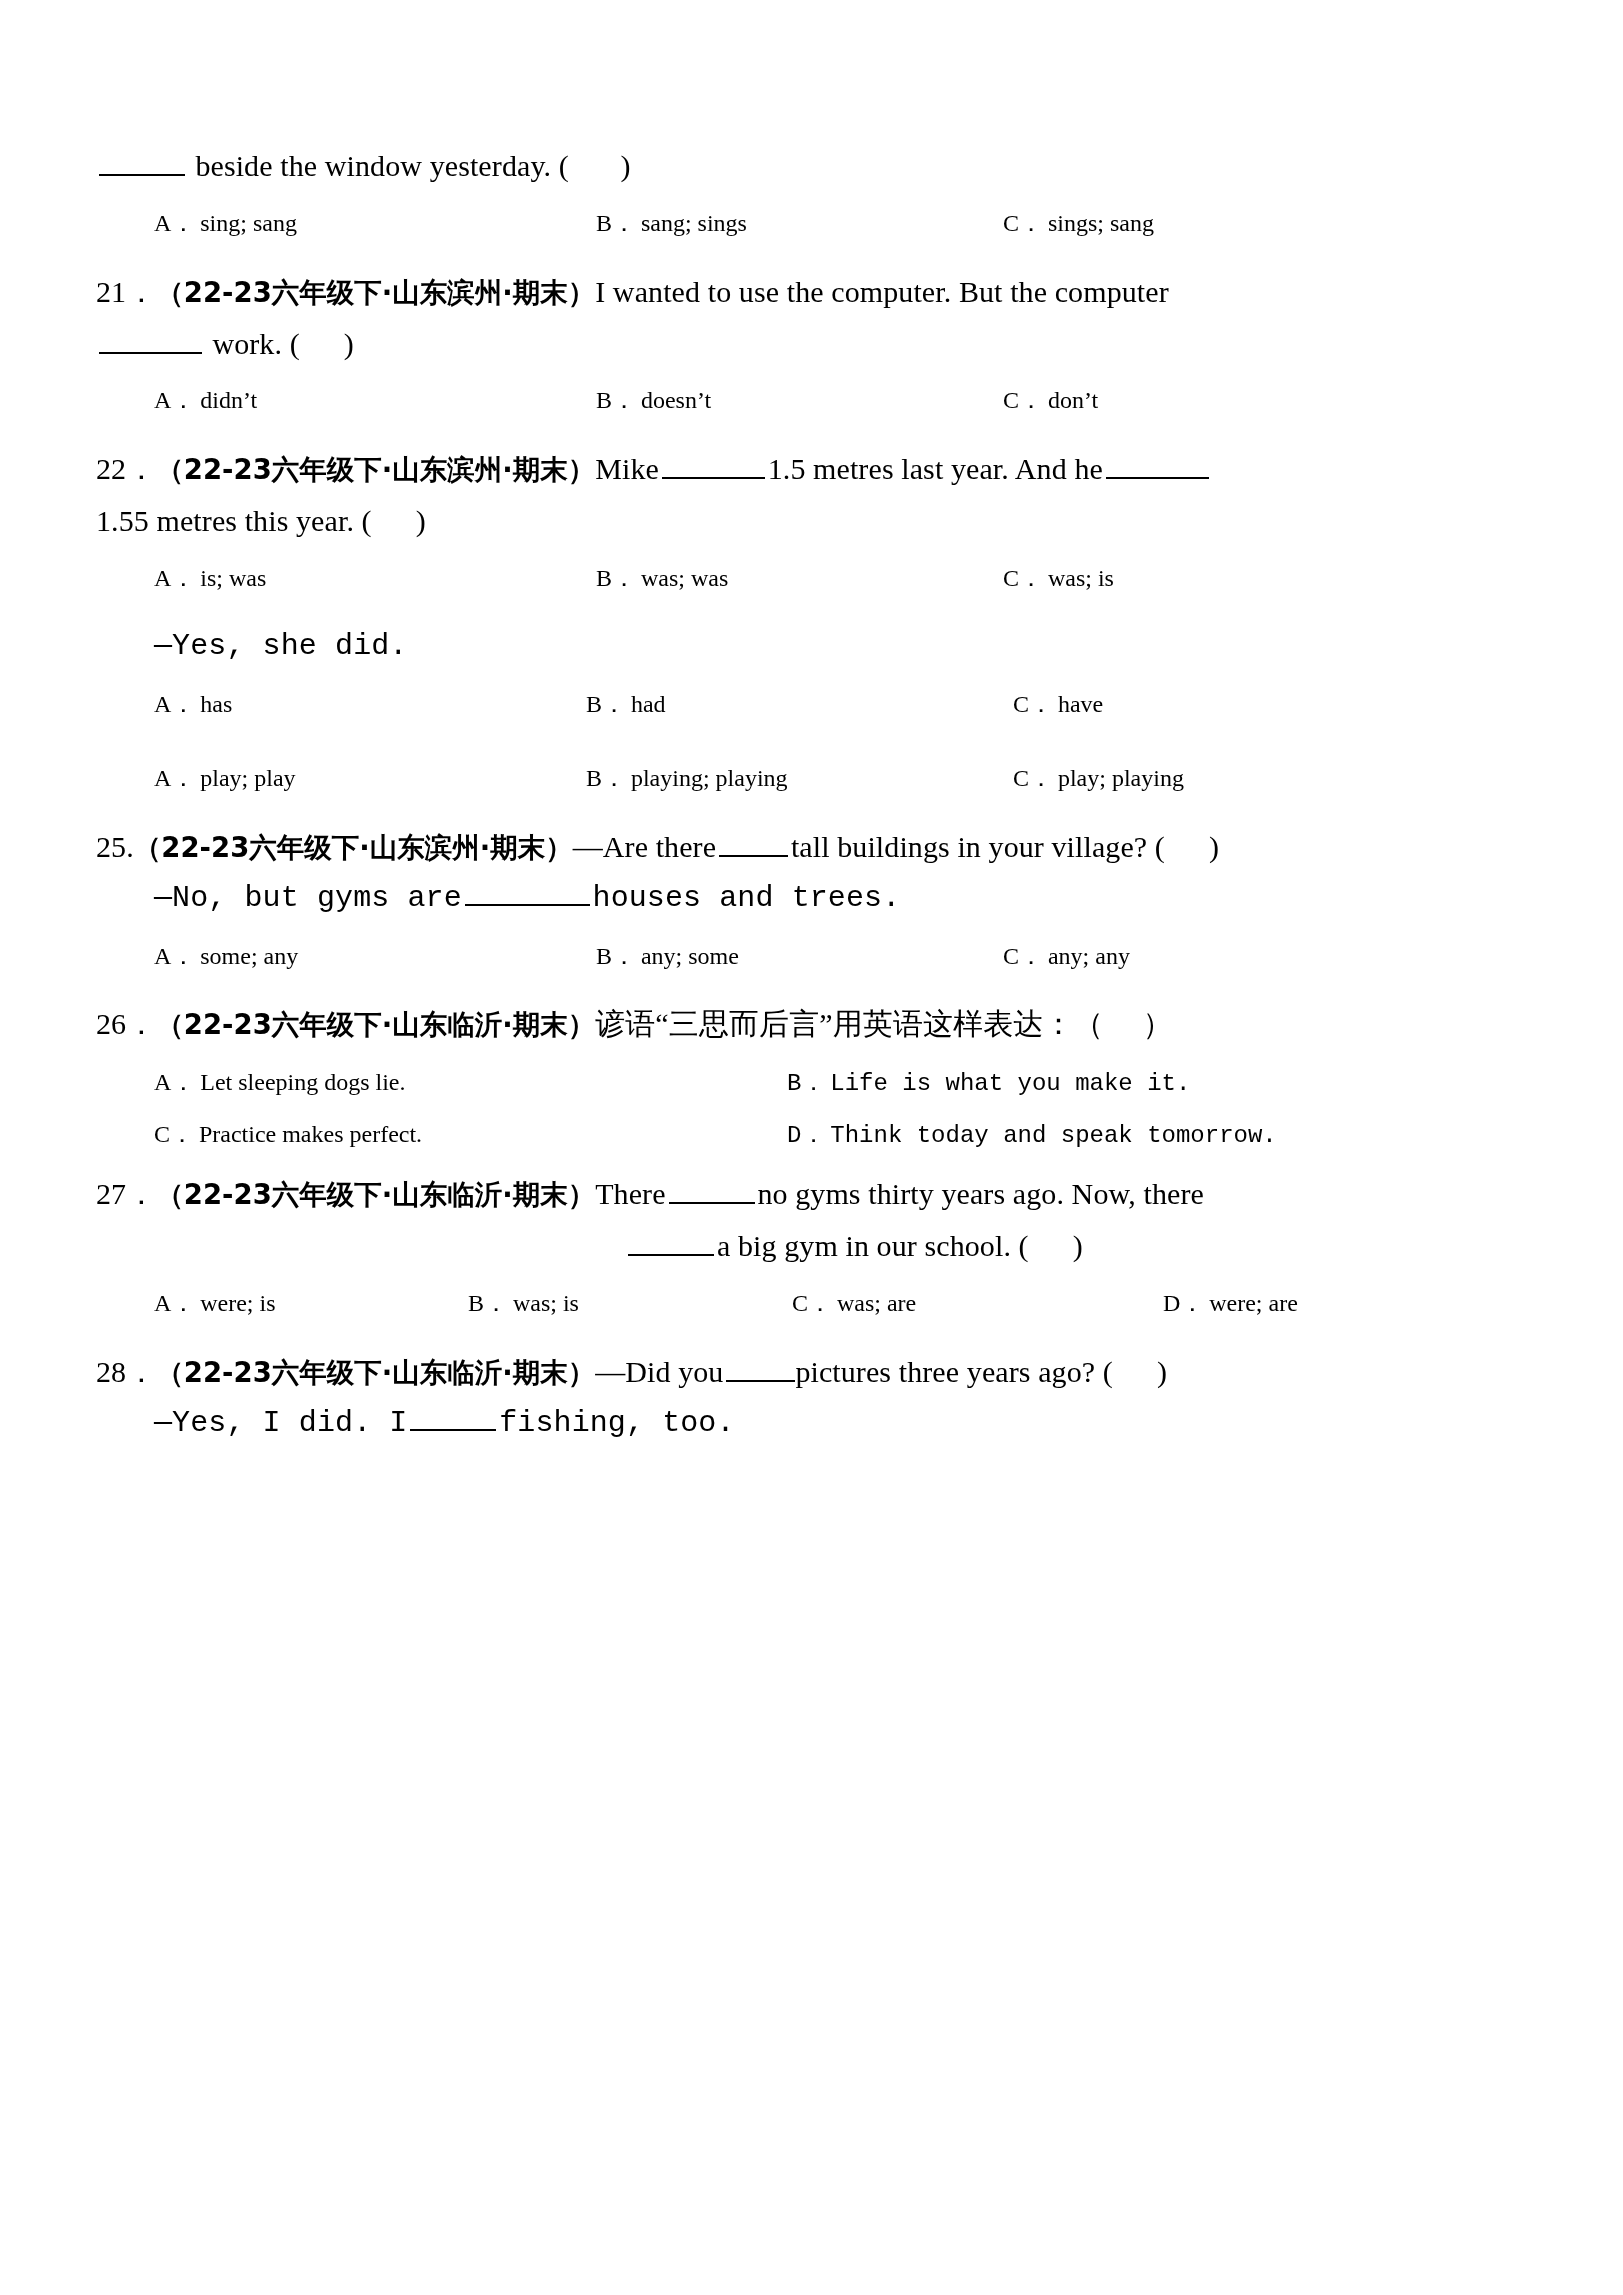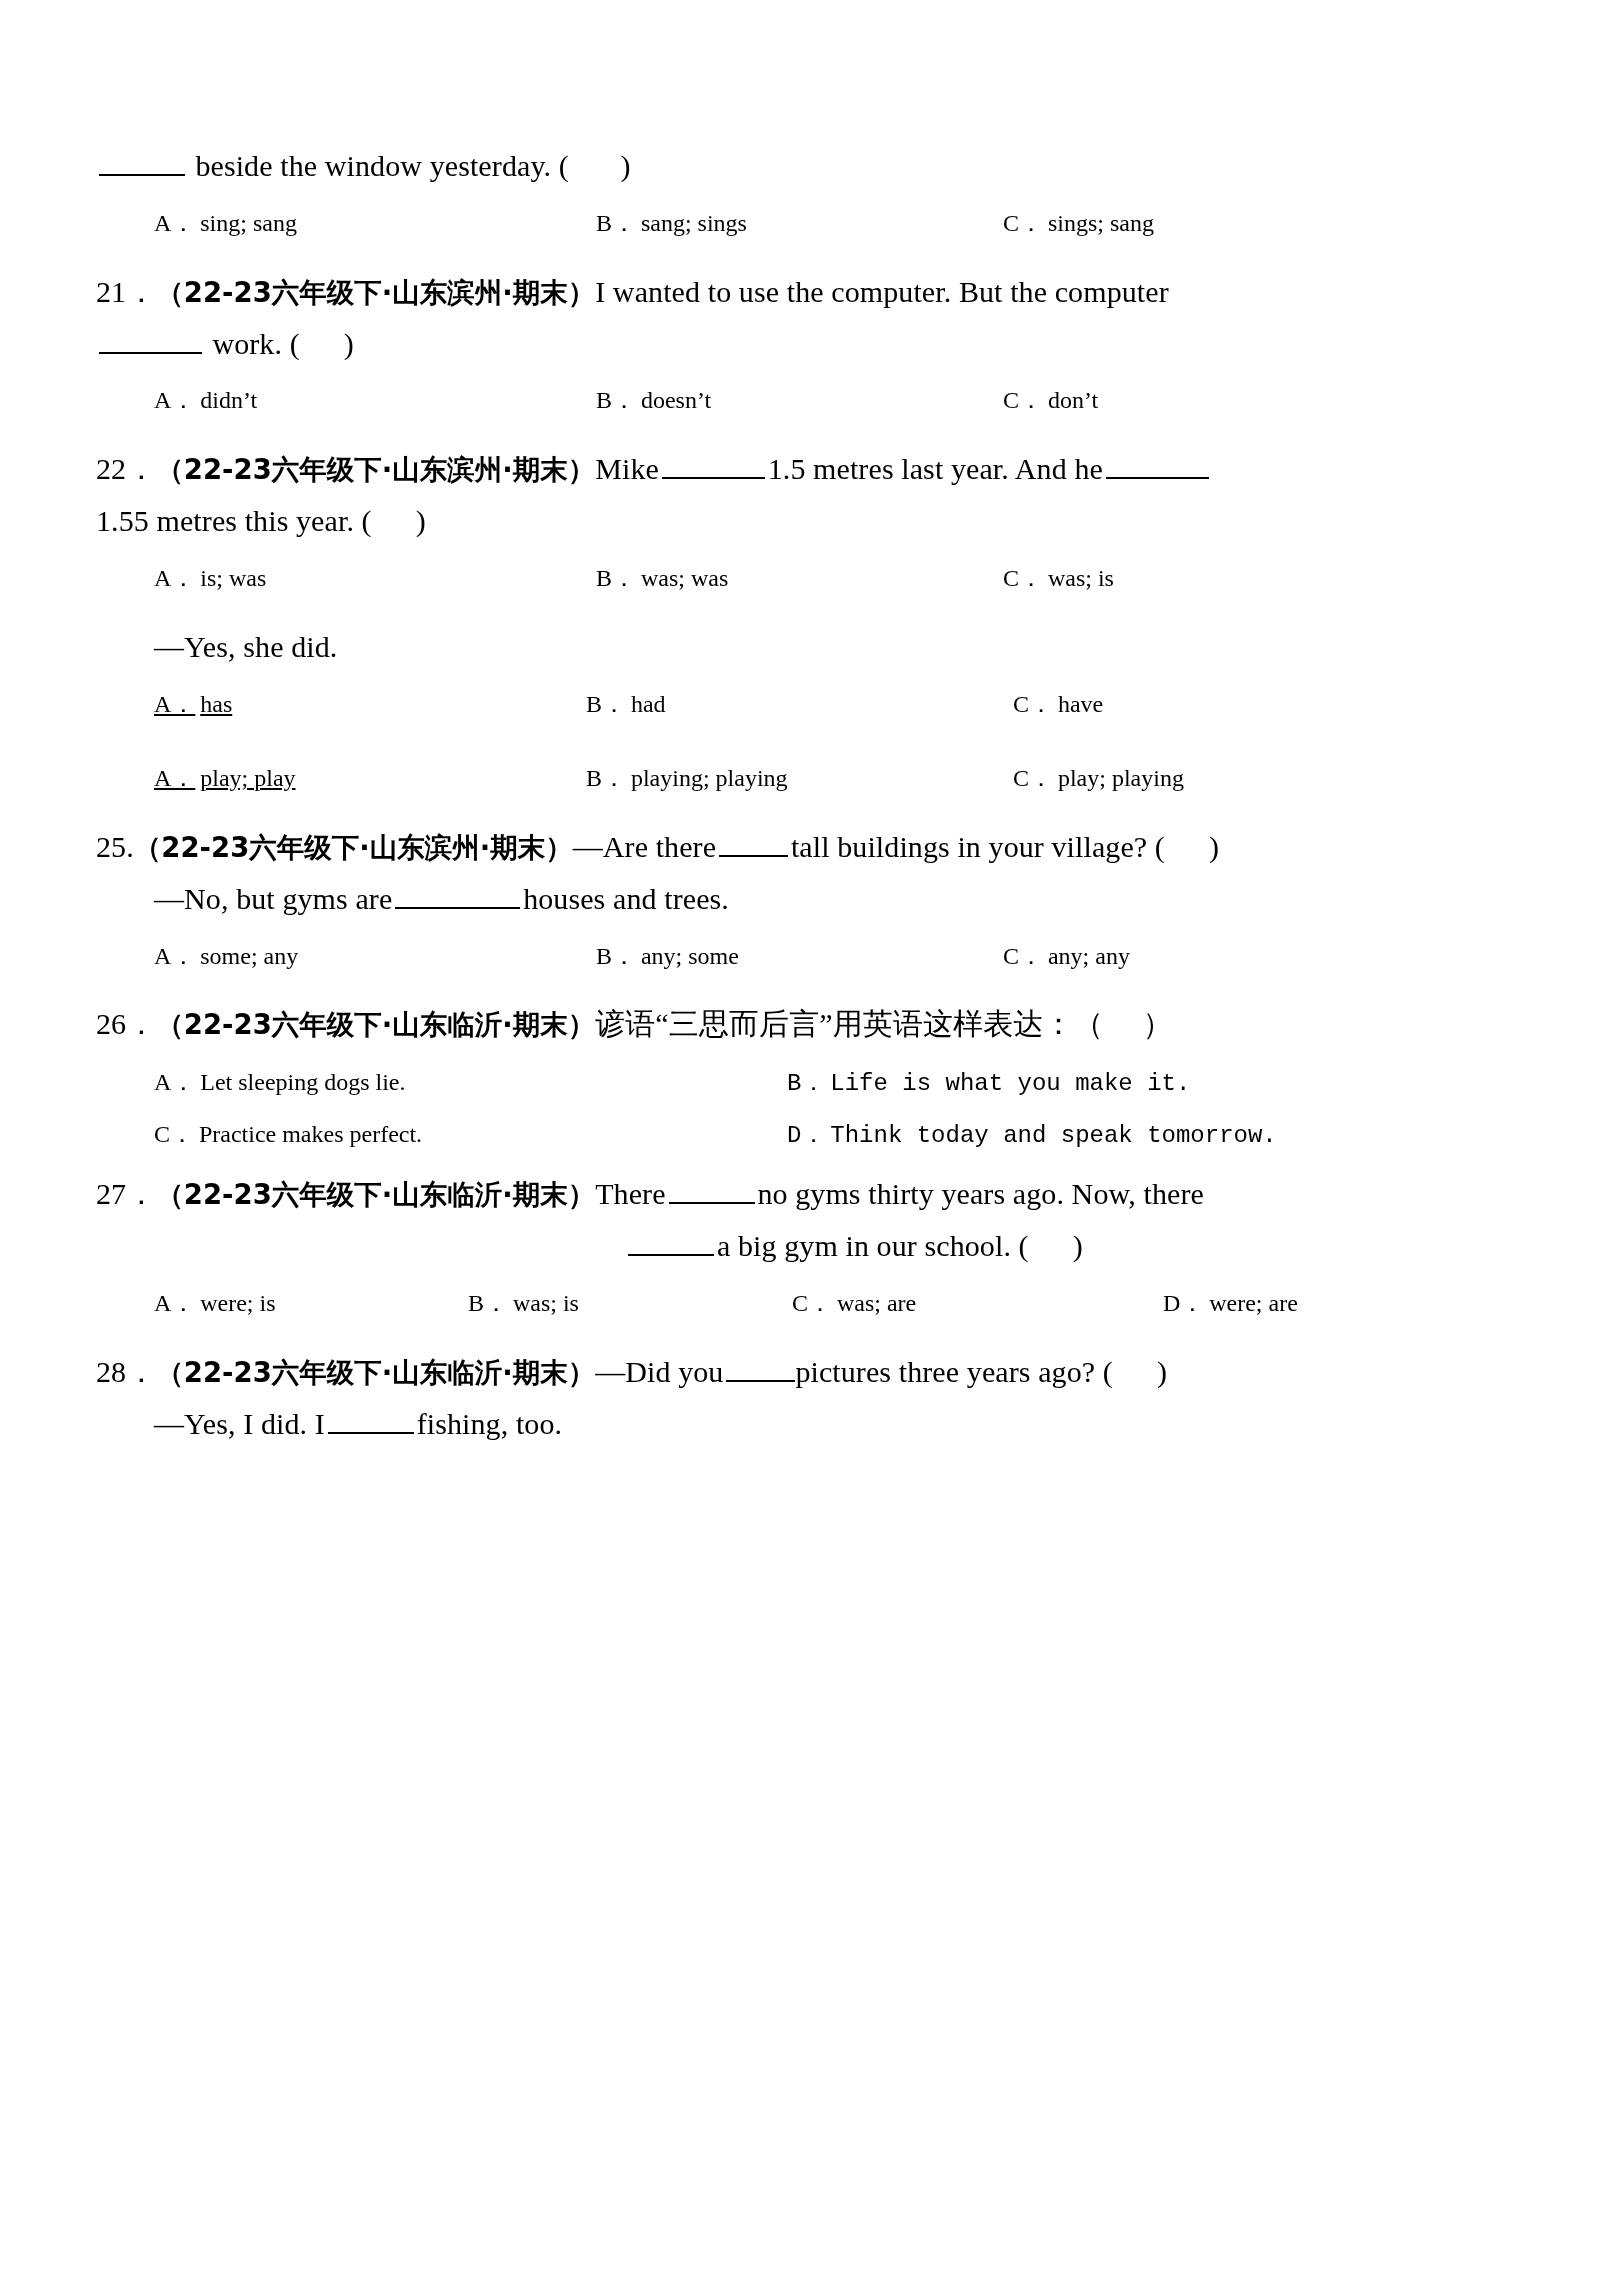--- a/index.html
+++ b/index.html
@@ -33,21 +33,21 @@
 
   
   .qline {
     font-size: 30px;
     line-height: 51px;
     letter-spacing: 0.1px;
     white-space: nowrap;
     margin: 0;
     padding: 0;
   }
-  .indent-cont  { padding-left: 58px; }
+  .indent-cont  { padding-left: 58px; font-family: Liberation Mono, monospace; }
   .indent-cont2 { padding-left: 93px; text-align: center; }
 
   
   .gap-sm { height: 6.9px; }
   .gap-md { height: 16.7px; }
 
   
   .cn {
     font-family: "DejaVu Sans", "Liberation Sans", sans-serif;
     font-weight: bold;
@@ -83,21 +83,21 @@
     vertical-align: baseline;
   }
   .opt .lbl { margin-right: 4.9px; }
 
   
   .c3 .opt:nth-child(1) { width: 442px; }
   .c3 .opt:nth-child(2) { width: 407px; }
   .c3 .opt:nth-child(3) { width: 393px; }
 
   
-  .c3b .opt:nth-child(1) { width: 432px; text-decoration: underline; }
+  .c3b .opt:nth-child(1) { width: 432px; }
   .c3b .opt:nth-child(2) { width: 427px; }
   .c3b .opt:nth-child(3) { width: 393px; }
 
   
   .c4 .opt:nth-child(1) { width: 314px; }
   .c4 .opt:nth-child(2) { width: 324px; }
   .c4 .opt:nth-child(3) { width: 371px; }
   .c4 .opt:nth-child(4) { width: 294px; }
 
   

